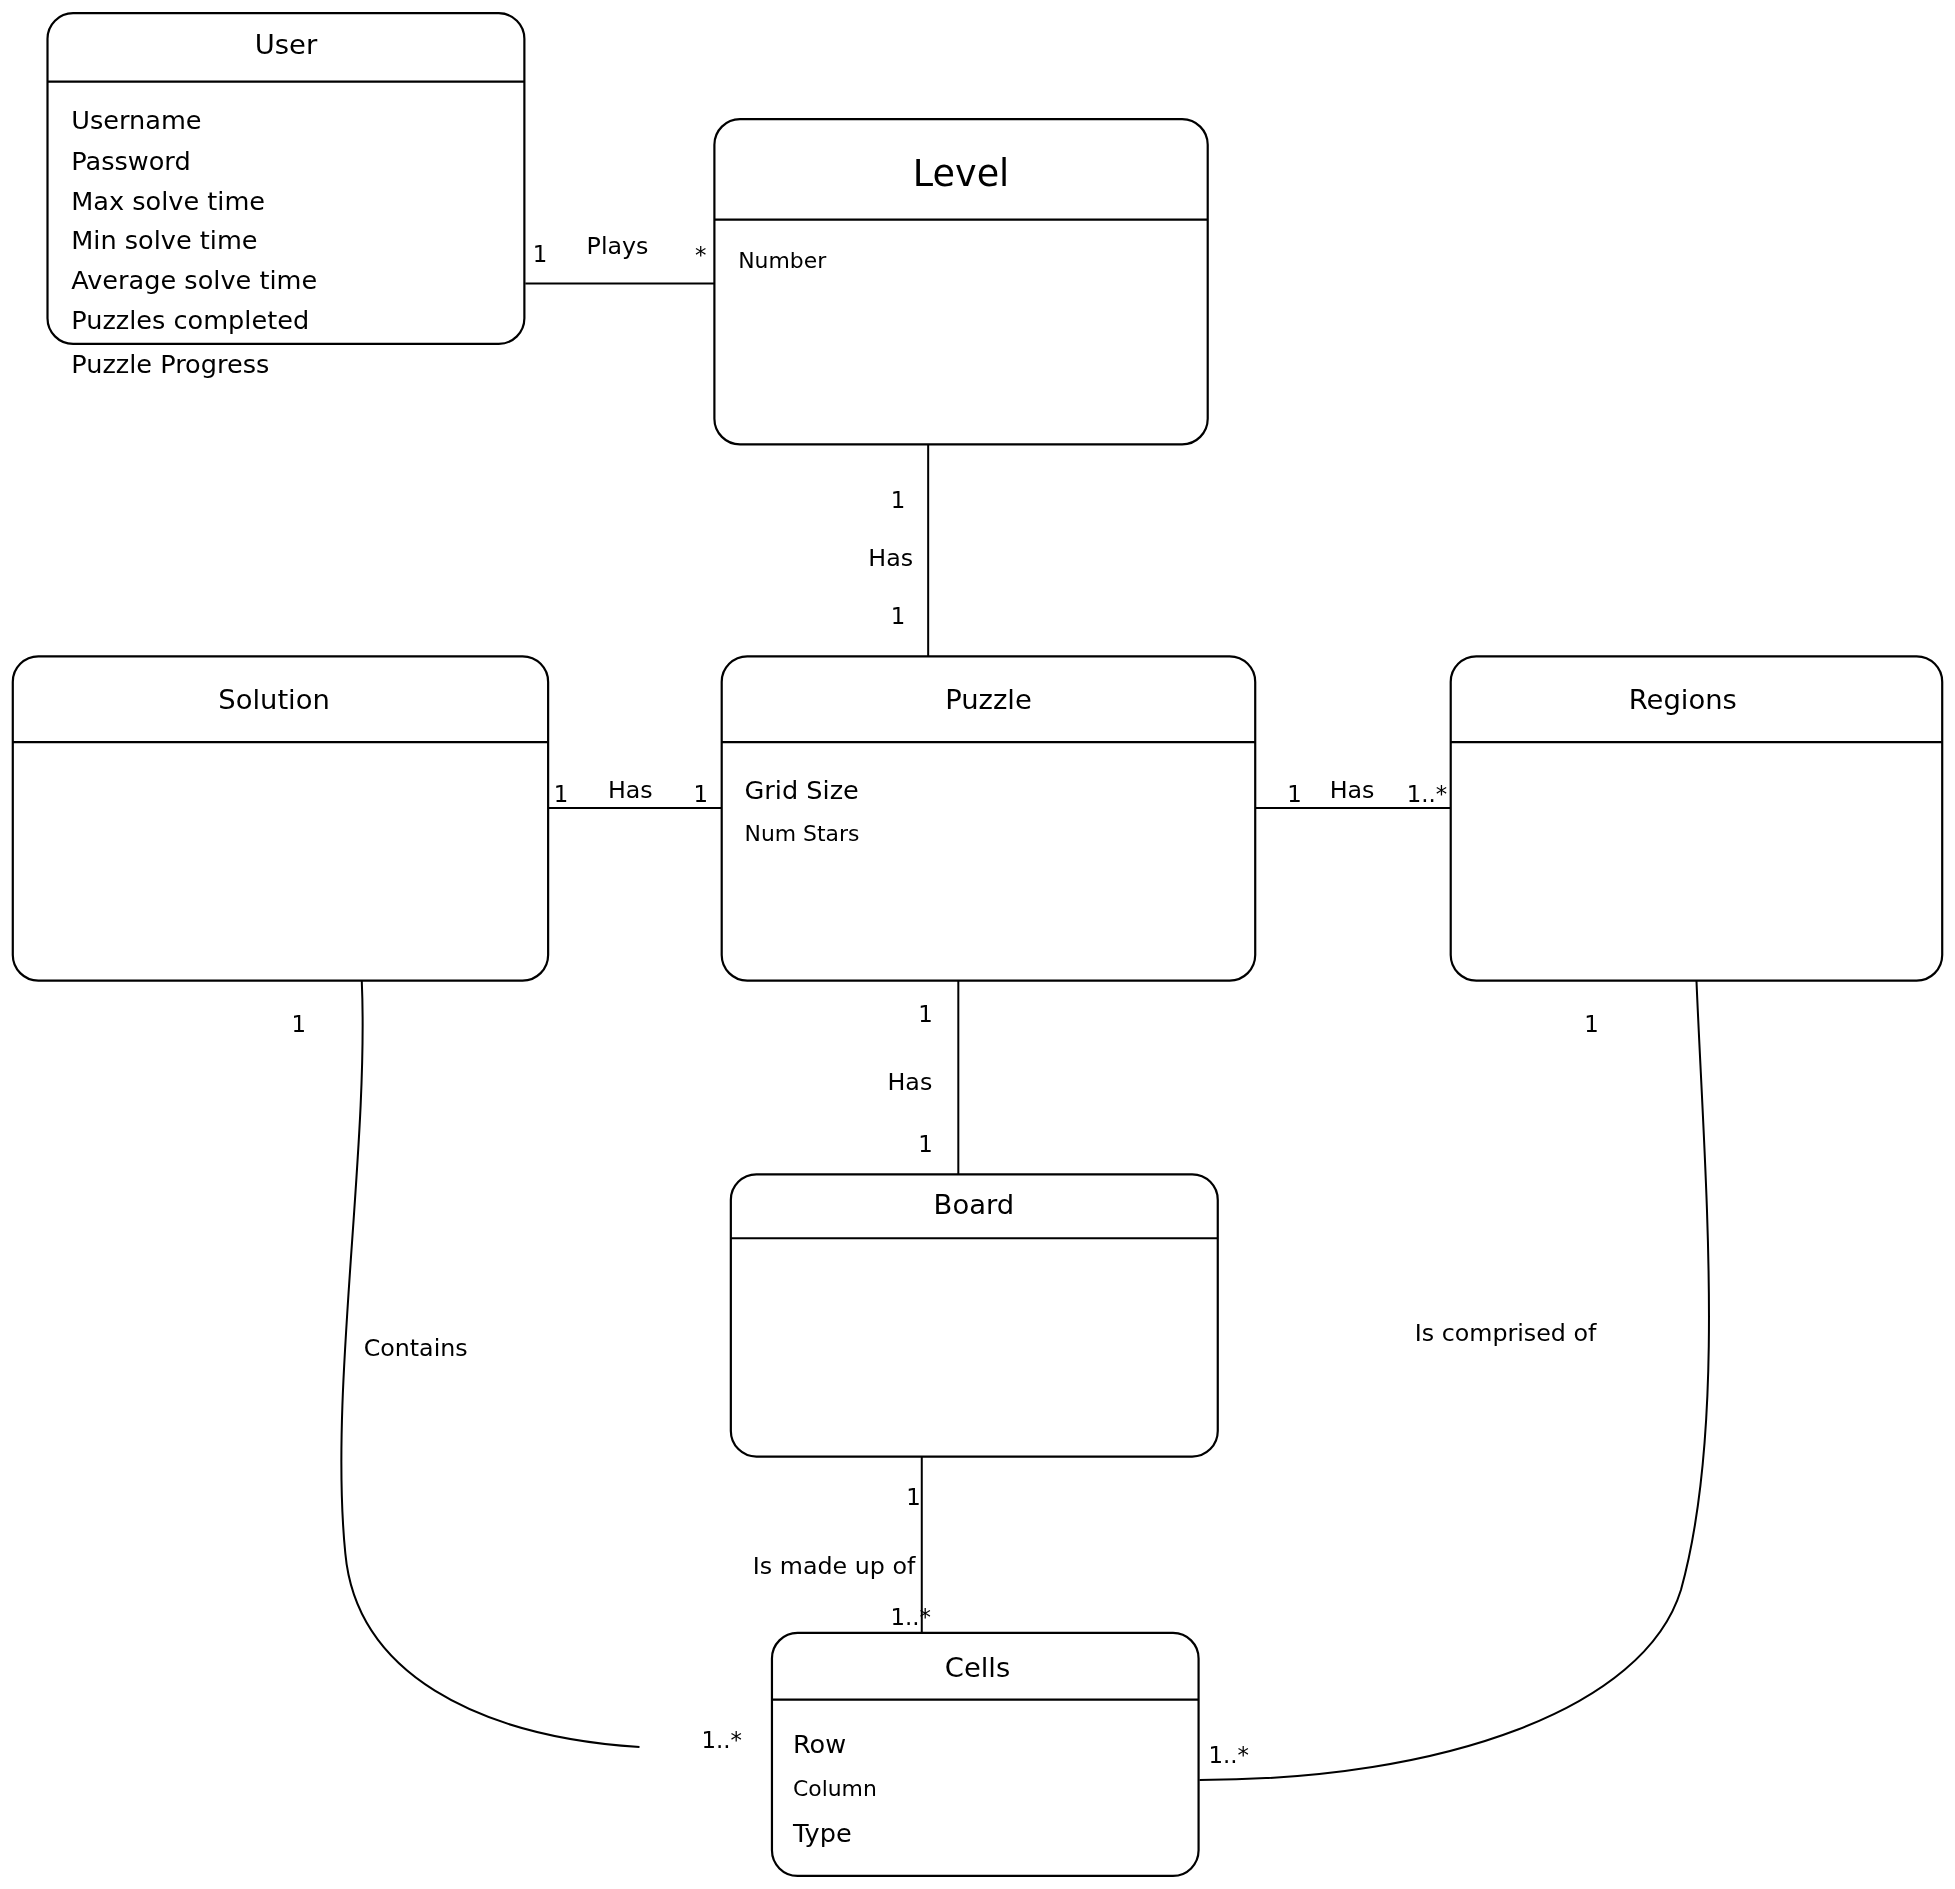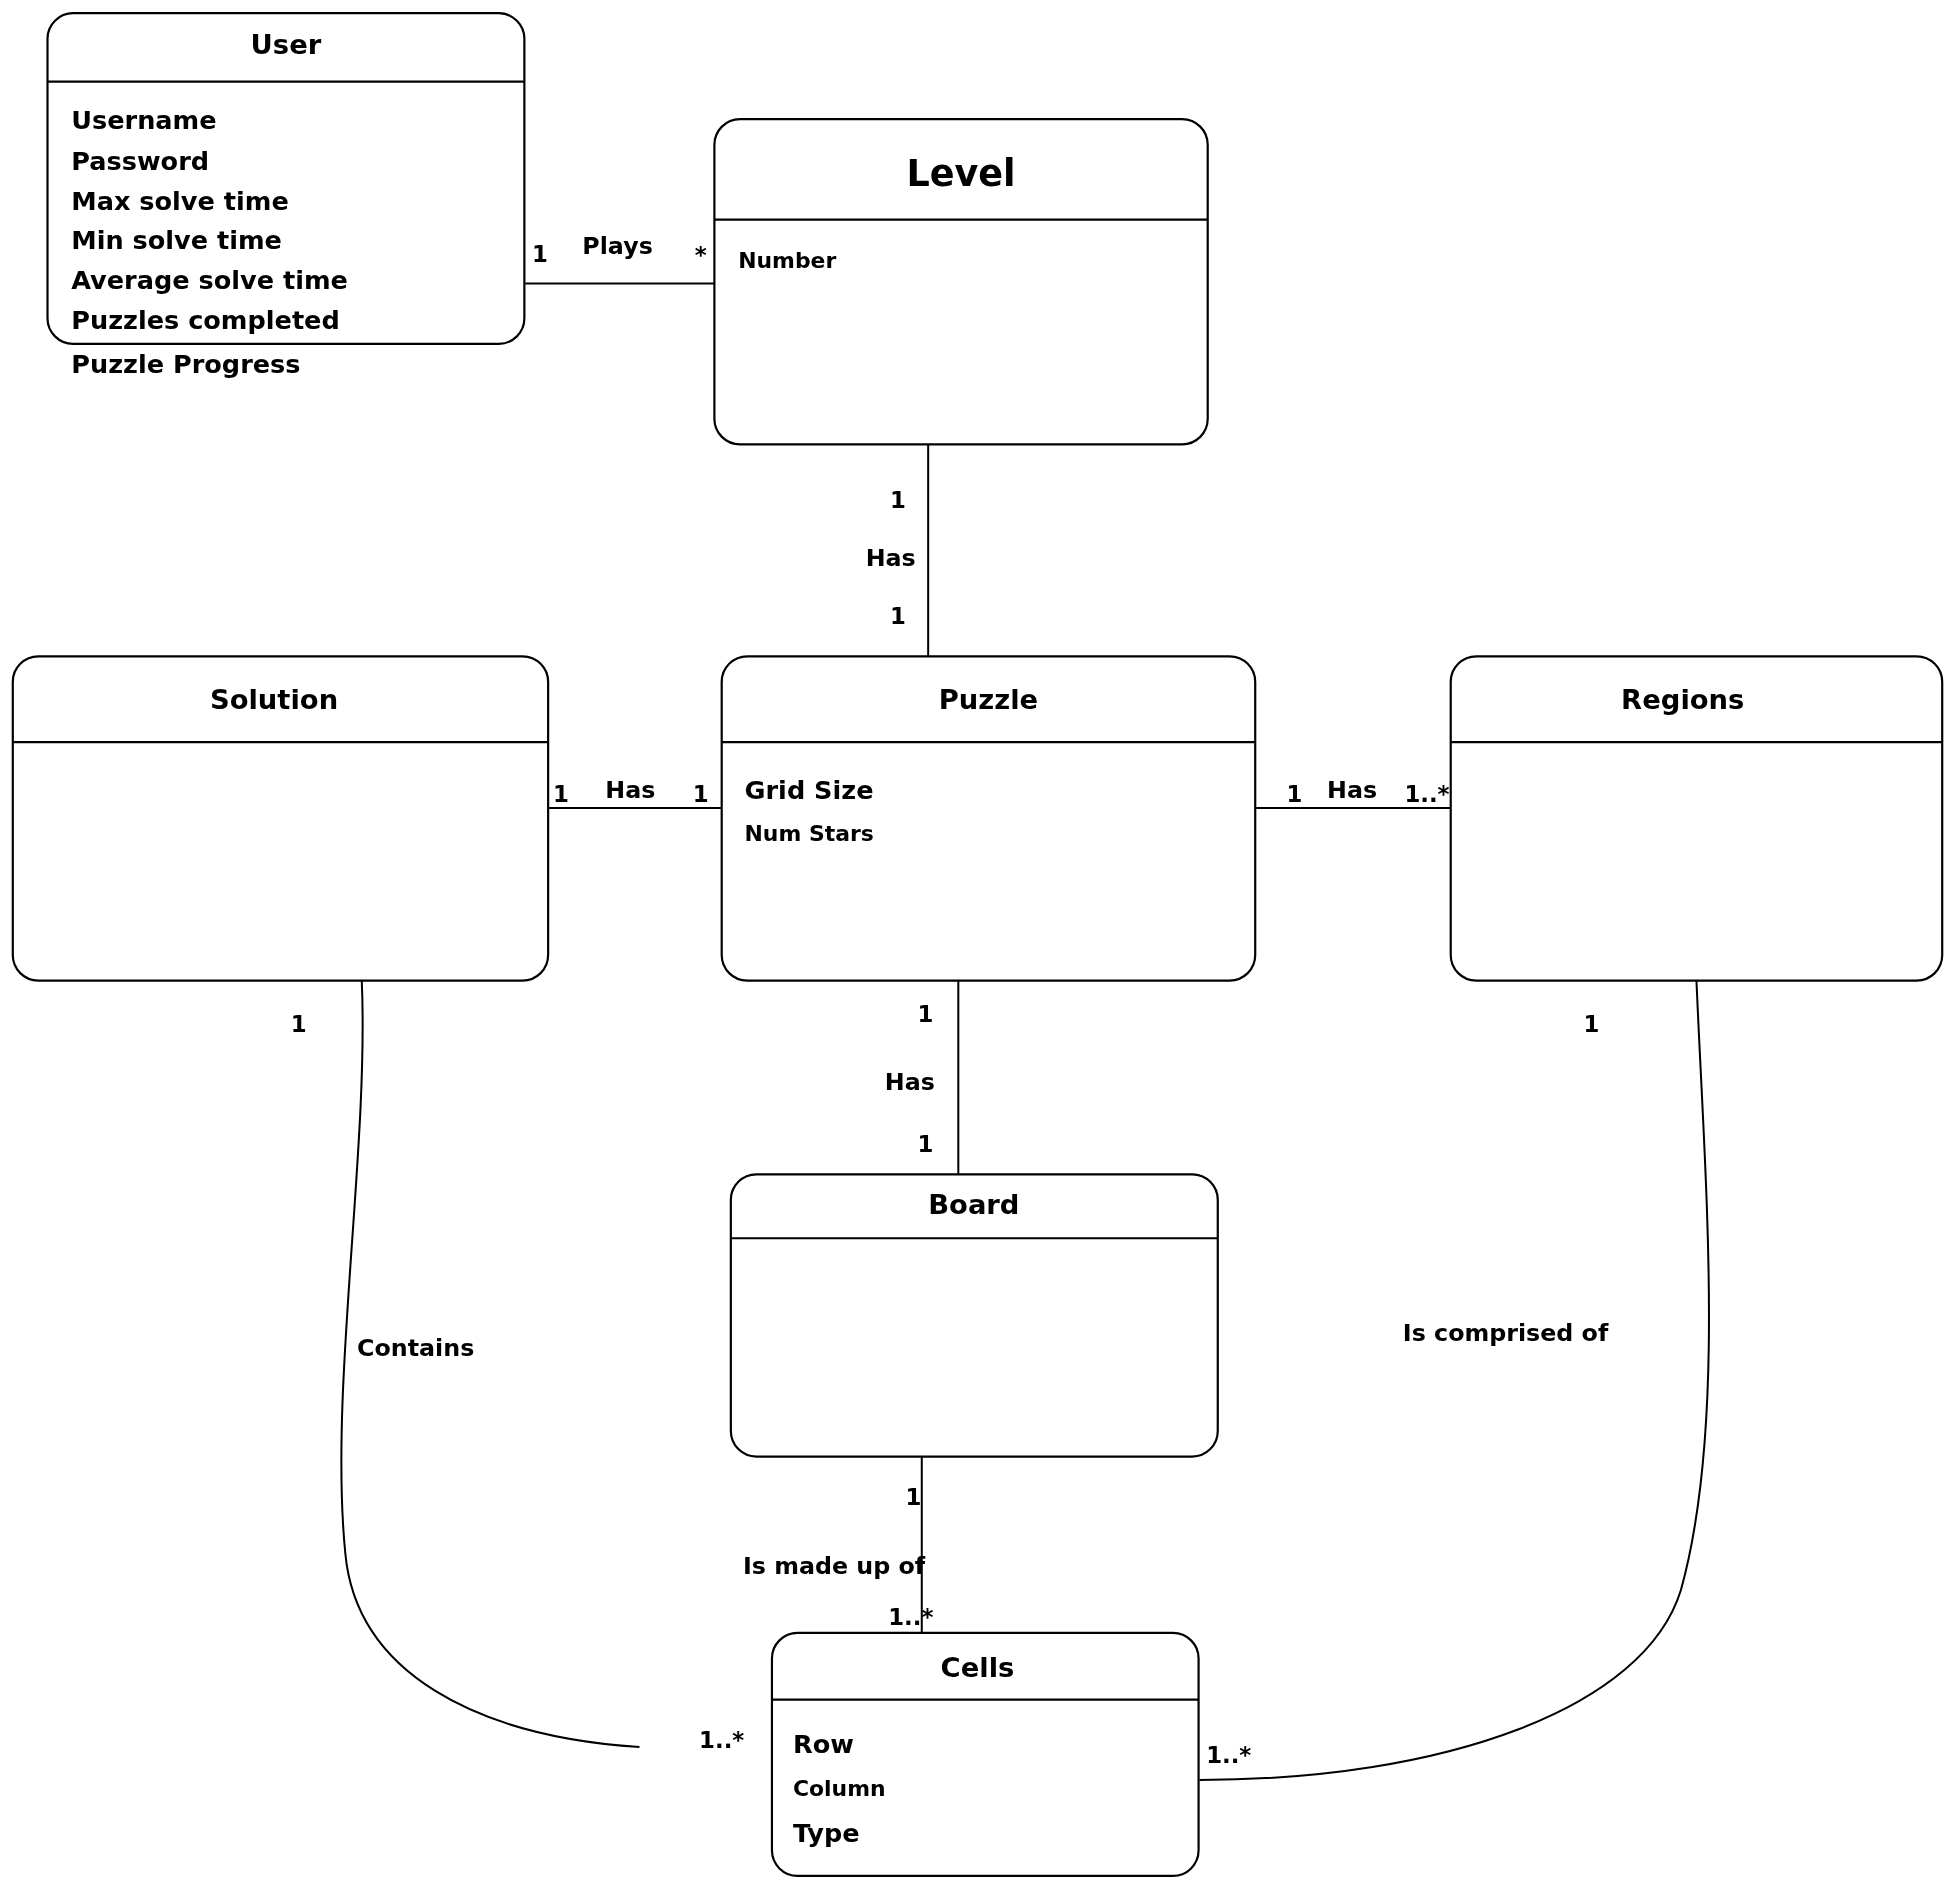--- a/index.html
+++ b/index.html
@@ -6,21 +6,20 @@
     margin: 0;
     padding: 0;
     background: #ffffff;
   }
   #diagram-root {
     position: relative;
     width: 1955px;
     height: 1890px;
     background: #ffffff;
     font-family: "DejaVu Sans", sans-serif;
-    font-weight: bold;
   }
   svg#uml-canvas {
     position: absolute;
     top: 0;
     left: 0;
     width: 1955px;
     height: 1890px;
     display: block;
   }
   .cls-box {

